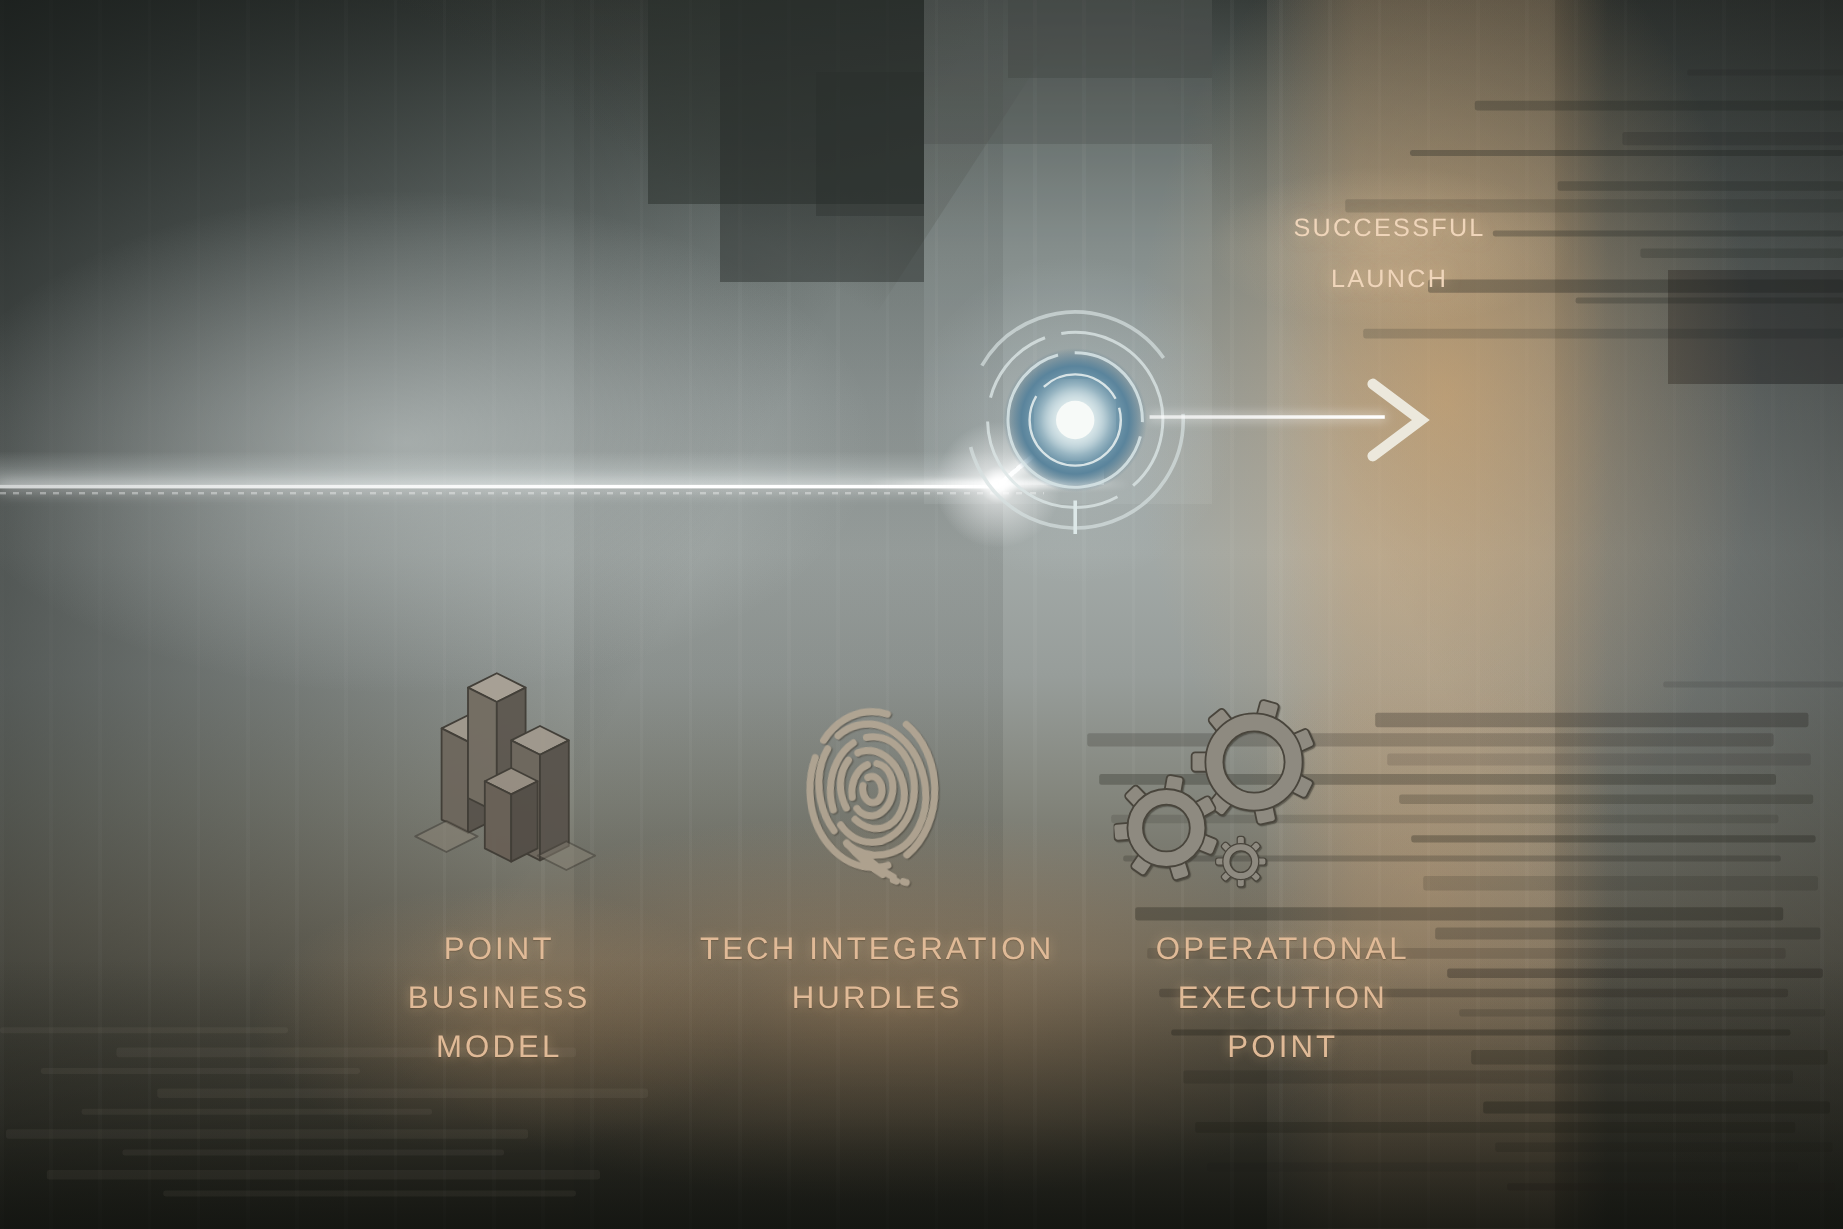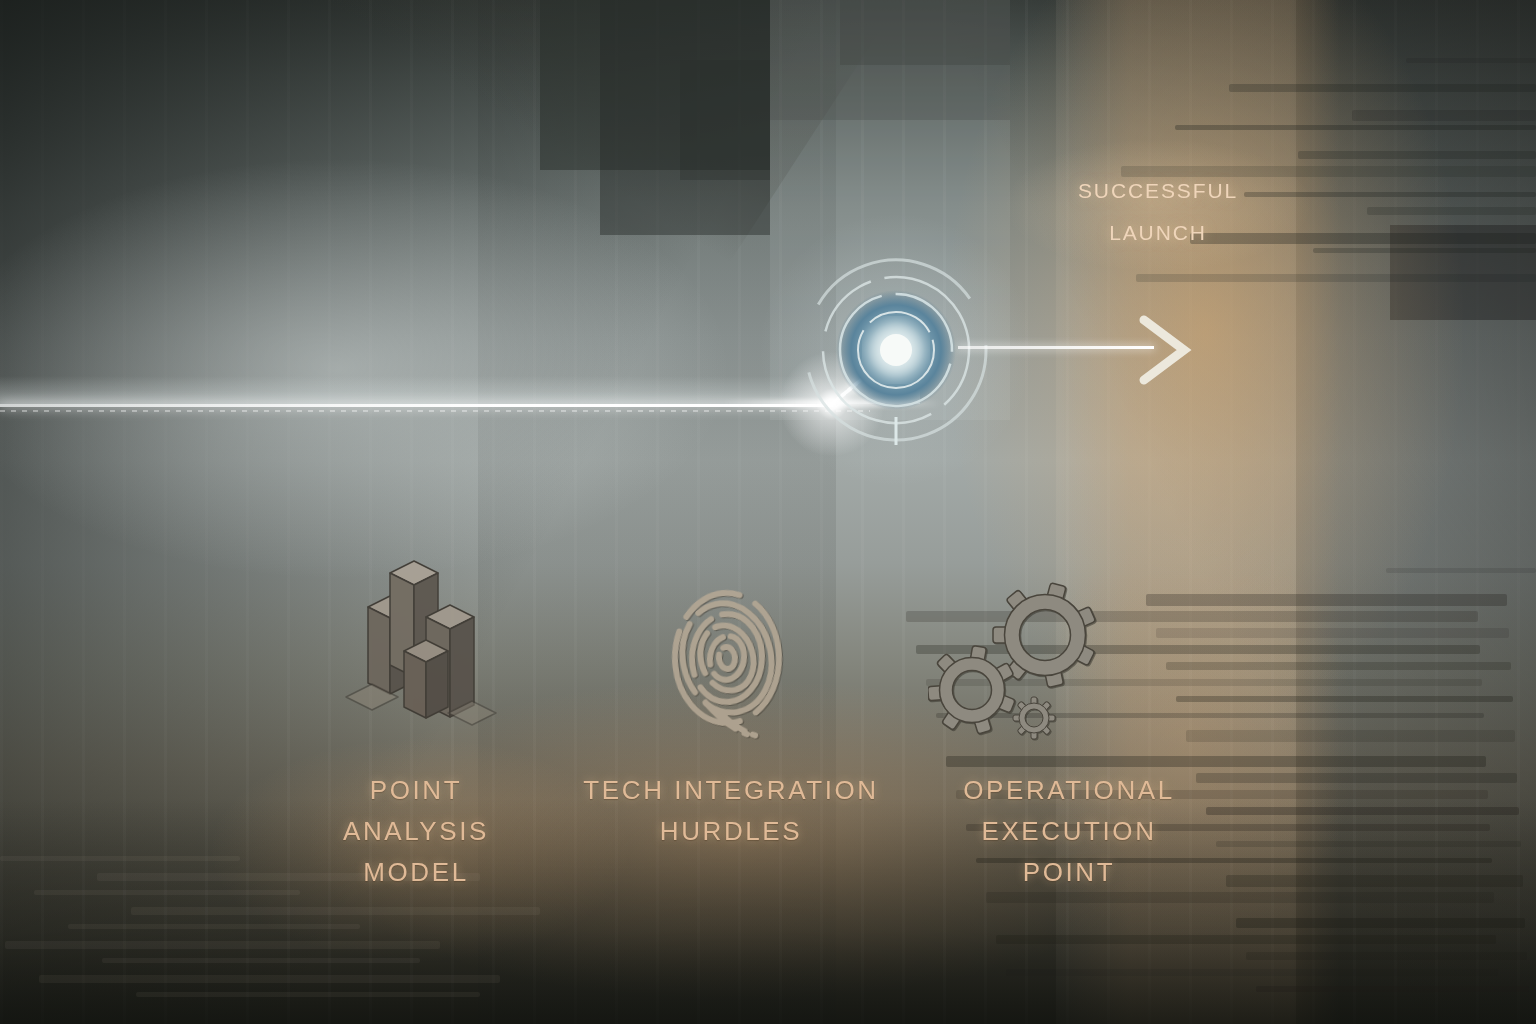--- a/index.html
+++ b/index.html
@@ -267,21 +267,21 @@
         </g>
         <circle r="12" fill="none" stroke="#8e8a80" stroke-width="6"></circle>
         <circle r="15" fill="none" stroke="#49453c" stroke-width="1"></circle>
         <circle r="9" fill="none" stroke="#49453c" stroke-width="1"></circle>
       </g>
     </g>
   </svg>
 
   <div class="riskLabel rl1">
     <span>POINT</span>
-    <span>ANALYSIS</span>
+    <span>BUSINESS</span>
     <span>MODEL</span>
   </div>
   <div class="riskLabel rl2">
     <span>TECH INTEGRATION</span>
     <span>HURDLES</span>
   </div>
   <div class="riskLabel rl3">
     <span>OPERATIONAL</span>
     <span>EXECUTION</span>
     <span>POINT</span>

